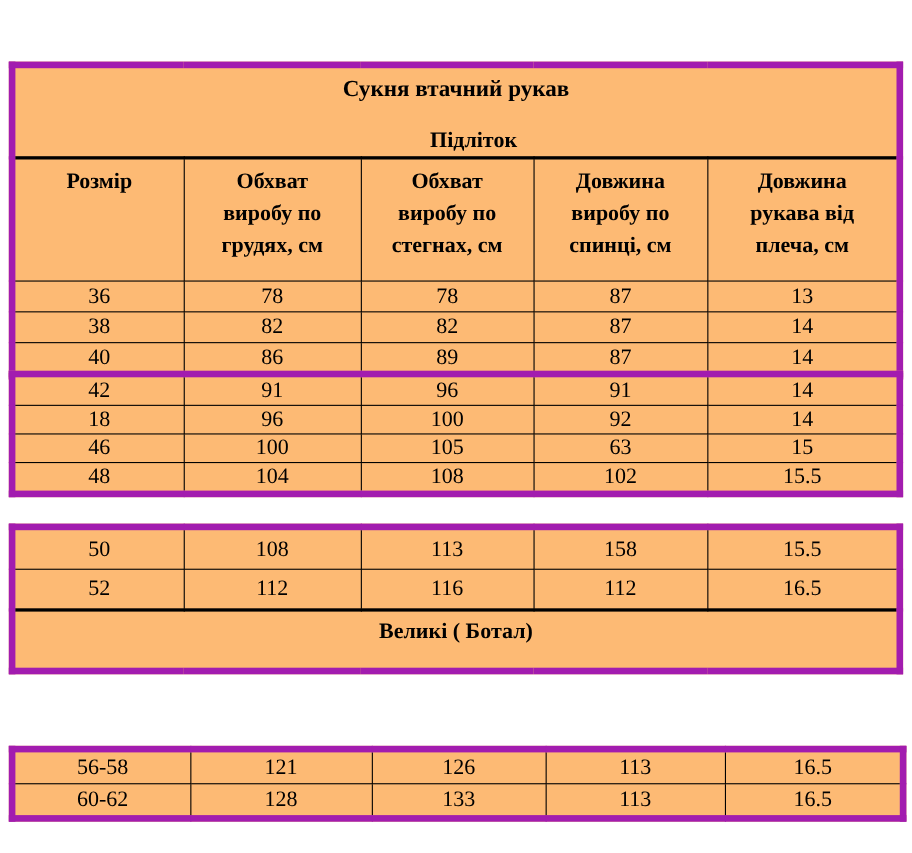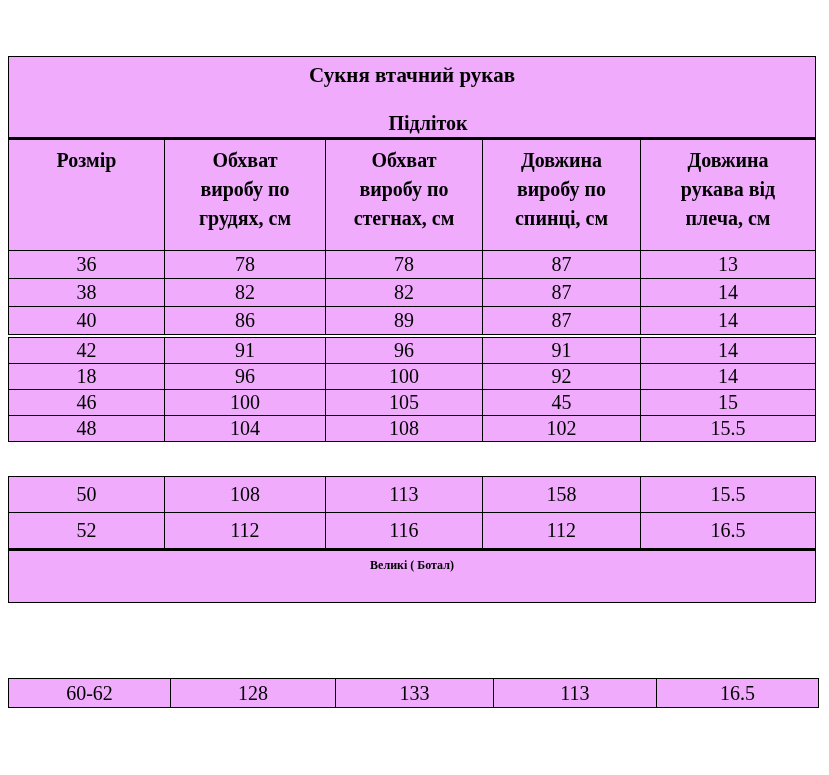--- a/index.html
+++ b/index.html
@@ -2,21 +2,21 @@
 <html><head>
 <meta charset="utf-8">
 <style>
   html,body{margin:0;padding:0;}
   body{
     width:829px;height:775px;background:#ffffff;position:relative;
     font-family:"Liberation Serif","DejaVu Serif",serif;color:#000;
   }
   table{
     border-collapse:collapse;table-layout:fixed;position:absolute;
-    background:#f0abfc;border:1px solid #a21caf;
+    background:#fdba74;border:6px solid #a21caf;
   }
   td,th{
     border:1px solid #000;text-align:center;vertical-align:middle;
     font-size:20px;padding:0;overflow:hidden;
   }
   
   .tblA{left:8px;top:56px;width:807px;}
   .title-cell{height:80px;border-bottom:3px solid #000;vertical-align:top;}
   .title-line{font-weight:bold;font-size:21px;margin-top:6px;}
   .subtitle-line{font-weight:bold;font-size:20px;margin-top:24px;padding-left:32px;}
@@ -30,21 +30,21 @@
   .tblB .section-cell{height:25px;}
   .tblB .dr td{height:25px;}
   .section-cell{
     font-weight:bold;font-size:20px;border-bottom:3px solid #000;
   }
   
   .tblC{left:8px;top:476px;width:807px;}
   .tblC .section-cell{height:32px;}
   .tblC .dr td{height:35px;}
   .botal-cell{
-    font-weight:bold;font-size:12px;height:44px;
+    font-weight:bold;font-size:20px;height:44px;
     border-top:3px solid #000;vertical-align:top;padding-top:7px;
   }
   
   .tblD{left:8px;top:678px;width:810px;}
   .tblD .dr td{height:28px;}
 </style>
 </head>
 <body>
 
 <table class="tblA">
@@ -121,21 +121,21 @@
     <td>18</td>
     <td>96</td>
     <td>100</td>
     <td>92</td>
     <td>14</td>
   </tr>
   <tr class="dr">
     <td>46</td>
     <td>100</td>
     <td>105</td>
-    <td>45</td>
+    <td>63</td>
     <td>15</td>
   </tr>
   <tr class="dr">
     <td>48</td>
     <td>104</td>
     <td>108</td>
     <td>102</td>
     <td>15.5</td>
   </tr>
 </tbody>
@@ -172,20 +172,27 @@
 
 <table class="tblD">
   <colgroup>
     <col style="width:162px">
       <col style="width:165px">
       <col style="width:158px">
     <col style="width:163px">
       <col style="width:162px">
   </colgroup>
   <tbody>
+      <tr class="dr">
+    <td>56-58</td>
+    <td>121</td>
+    <td>126</td>
+    <td>113</td>
+    <td>16.5</td>
+  </tr>
   <tr class="dr">
     <td>60-62</td>
     <td>128</td>
     <td>133</td>
     <td>113</td>
     <td>16.5</td>
   </tr>
 </tbody>
   </table>
 

